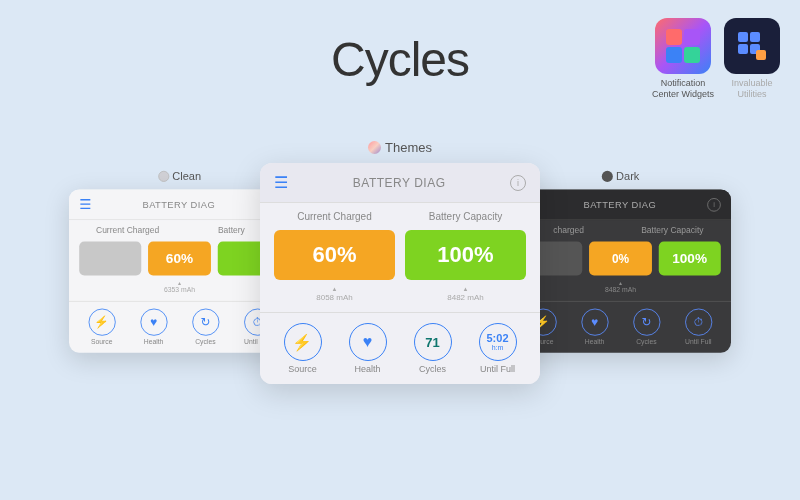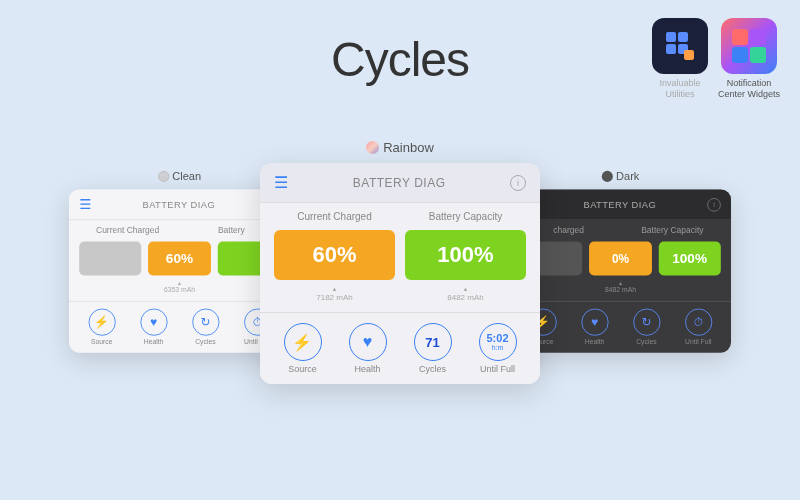--- a/index.html
+++ b/index.html
@@ -274,21 +274,21 @@
       width: 38px;
       height: 38px;
       font-size: 16px;
     }
     .card-rainbow .icon-label {
       font-size: 9px;
     }
     .icon-num {
       font-size: 13px;
       font-weight: 600;
-      color: #1d4ed8;
+      color: #0f766e;
     }
     .icon-time {
       font-size: 11px;
       font-weight: 600;
       color: #3b82f6;
       line-height: 1;
       text-align: center;
     }
     .icon-time-sub {
       font-size: 7px;
@@ -340,46 +340,46 @@
       color: #5b8cff;
     }
     .card-dark .icon-label { color: #888; }
   </style>
 </head>
 <body>
 
 <h1 class="page-title">Cycles</h1>
 
 <div class="badges">
+
+  <div class="badge badge-ncw">
+    <div class="badge-icon">
+
+      <svg width="38" height="38" viewBox="0 0 38 38">
+        <rect x="2" y="2" width="16" height="16" rx="3" fill="#ff6b6b"></rect>
+        <rect x="20" y="2" width="16" height="16" rx="3" fill="#a855f7"></rect>
+        <rect x="2" y="20" width="16" height="16" rx="3" fill="#3b82f6"></rect>
+        <rect x="20" y="20" width="16" height="16" rx="3" fill="#34d399"></rect>
+      </svg>
+    </div>
+    <div class="badge-label">Notification<br>Center Widgets</div>
+  </div>
 
   <div class="badge badge-iu">
     <div class="badge-icon" style="background:#1a1f3a">
       <svg width="36" height="36" viewBox="0 0 36 36">
         <rect x="4" y="4" width="10" height="10" rx="2" fill="#5b8cff"></rect>
         <rect x="16" y="4" width="10" height="10" rx="2" fill="#5b8cff"></rect>
         <rect x="4" y="16" width="10" height="10" rx="2" fill="#5b8cff"></rect>
         <rect x="16" y="16" width="10" height="10" rx="2" fill="#5b8cff"></rect>
         <rect x="22" y="22" width="10" height="10" rx="2" fill="#ff9f43"></rect>
       </svg>
     </div>
     <div class="badge-label" style="color:#aaa">Invaluable<br>Utilities</div>
   </div>
-
-  <div class="badge badge-ncw">
-    <div class="badge-icon">
-
-      <svg width="38" height="38" viewBox="0 0 38 38">
-        <rect x="2" y="2" width="16" height="16" rx="3" fill="#ff6b6b"></rect>
-        <rect x="20" y="2" width="16" height="16" rx="3" fill="#a855f7"></rect>
-        <rect x="2" y="20" width="16" height="16" rx="3" fill="#3b82f6"></rect>
-        <rect x="20" y="20" width="16" height="16" rx="3" fill="#34d399"></rect>
-      </svg>
-    </div>
-    <div class="badge-label">Notification<br>Center Widgets</div>
-  </div>
 </div>
 
 <div class="themes-container">
 
   <div class="card-wrapper card-clean-wrapper">
     <div class="theme-label">
       <span style="display:inline-block;width:13px;height:13px;border-radius:50%;background:#d0d0d5;border:1px solid #bbb;"></span>
       <span>Clean</span>
     </div>
     <div class="card card-clean">
@@ -420,40 +420,40 @@
           <div class="icon-circle">⏱</div>
           <span class="icon-label">Until Full</span>
         </div>
       </div>
     </div>
   </div>
 
   <div class="card-wrapper card-rainbow-wrapper">
     <div class="theme-label">
       <span style="display:inline-block;width:13px;height:13px;border-radius:50%;background:linear-gradient(135deg,#ff9a9e,#fad0c4,#a18cd1);border:none;"></span>
-      <span>Rainbow</span>
+      <span>Themes</span>
     </div>
     <div class="card card-rainbow">
       <div class="card-header">
         <span class="hamburger-icon">☰</span>
         <span class="card-title">BATTERY DIAG</span>
         <div class="info-icon">i</div>
       </div>
       <div class="metrics-row card-rainbow">
         <span class="metric-label">Current Charged</span>
         <span class="metric-label">Battery Capacity</span>
       </div>
       <div class="bars-row card-rainbow">
         <div class="bar bar-orange">60%</div>
         <div class="bar bar-green">100%</div>
       </div>
       <div class="mah-row card-rainbow">
         <div class="mah-val">
           <span class="mah-arrow">▲</span>
-          <span>7182 mAh</span>
+          <span>8058 mAh</span>
         </div>
         <div class="mah-val">
           <span class="mah-arrow">▲</span>
           <span>8482 mAh</span>
         </div>
       </div>
       <div class="icons-row card-rainbow">
         <div class="icon-item">
           <div class="icon-circle">⚡</div>
           <span class="icon-label">Source</span>

